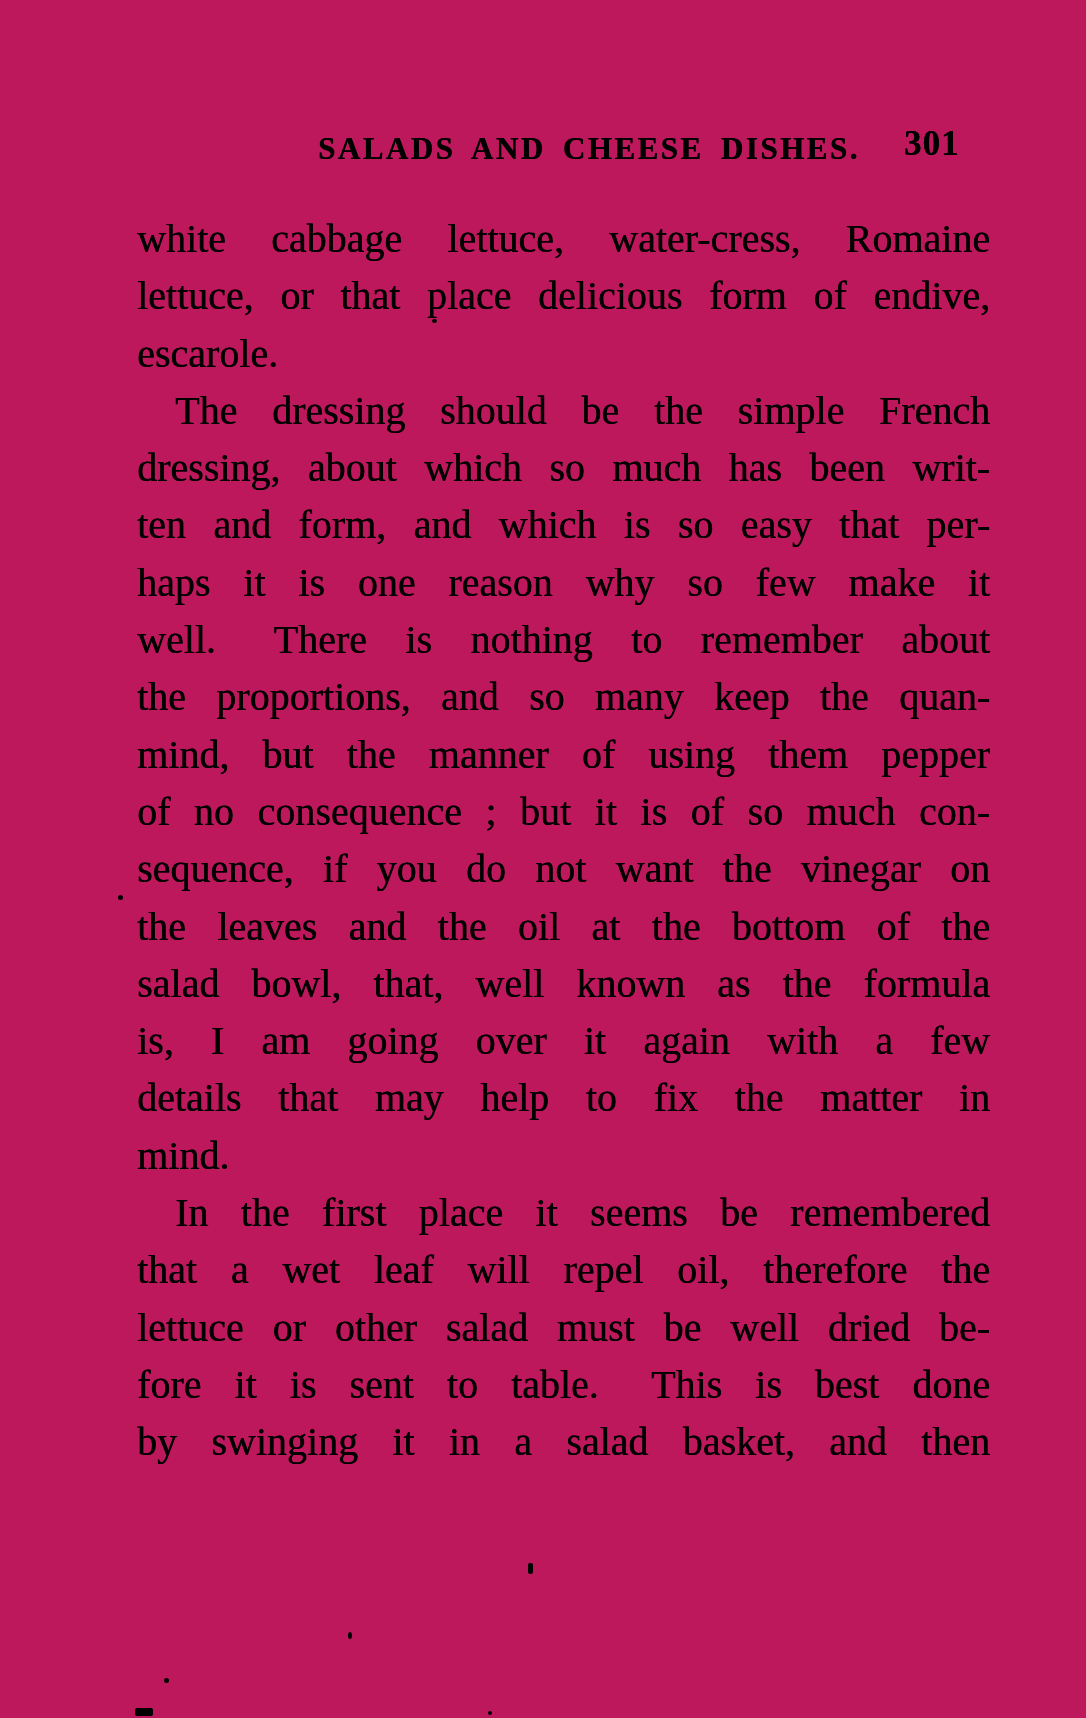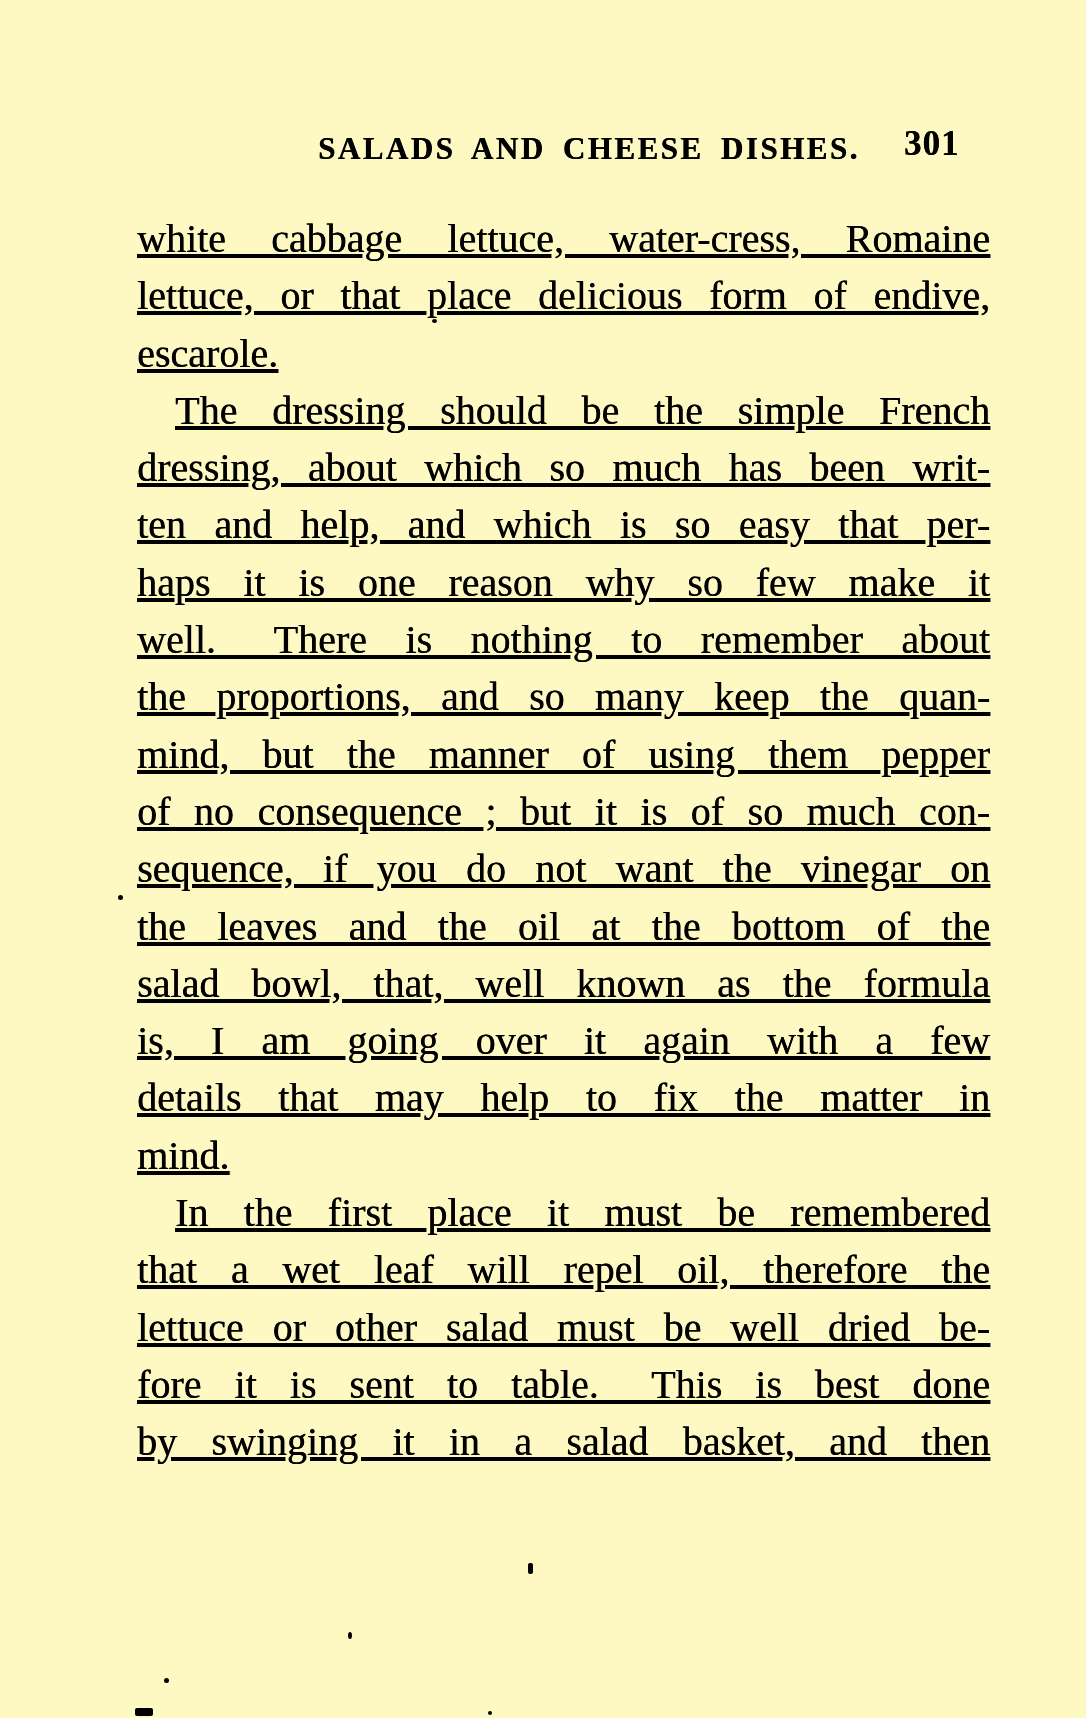--- a/index.html
+++ b/index.html
@@ -4,21 +4,21 @@
 <style>
   html, body {
     margin: 0;
     padding: 0;
     background: #ffffff;
   }
   .page {
     position: relative;
     width: 1086px;
     height: 1718px;
-    background: #fef9c3;
+    background: #be185d;
     overflow: hidden;
     font-family: "Liberation Serif", serif;
     color: #000000;
   }
   .running-head {
     position: absolute;
     left: 318px;
     top: 133px;
     font-size: 31px;
     line-height: 31px;
@@ -46,21 +46,20 @@
     font-size: 40px;
     line-height: 57.3px;
     text-shadow: 0.45px 0 0 #000;
   }
   .line {
     text-align: justify;
     text-align-last: justify;
     height: 57.3px;
     overflow: visible;
     white-space: normal;
-    text-decoration: underline;
   }
   .line.left {
     text-align: center;
     text-align-last: left;
   }
   .line.indent {
     text-indent: 38px;
   }
   
   .speck {
@@ -84,33 +83,33 @@
   <div class="running-head">SALADS AND CHEESE DISHES.</div>
 
   <div class="folio">301</div>
 
   <div class="body-text" id="body-lines">
       <div class="line">white cabbage lettuce, water-cress, Romaine</div>
       <div class="line">lettuce, or that place delicious form of endive,</div>
       <div class="line left">escarole.</div>
       <div class="line indent">The dressing should be the simple French</div>
       <div class="line">dressing, about which so much has been writ-</div>
-      <div class="line">ten and help, and which is so easy that per-</div>
+      <div class="line">ten and form, and which is so easy that per-</div>
       <div class="line">haps it is one reason why so few make it</div>
       <div class="line">well.  There is nothing to remember about</div>
       <div class="line">the proportions, and so many keep the quan-</div>
       <div class="line">mind, but the manner of using them pepper</div>
       <div class="line">of no consequence ; but it is of so much con-</div>
       <div class="line">sequence, if you do not want the vinegar on</div>
       <div class="line">the leaves and the oil at the bottom of the</div>
       <div class="line">salad bowl, that, well known as the formula</div>
       <div class="line">is, I am going over it again with a few</div>
       <div class="line">details that may help to fix the matter in</div>
       <div class="line left">mind.</div>
-      <div class="line indent">In the first place it must be remembered</div>
+      <div class="line indent">In the first place it seems be remembered</div>
       <div class="line">that a wet leaf will repel oil, therefore the</div>
       <div class="line">lettuce or other salad must be well dried be-</div>
       <div class="line">fore it is sent to table.  This is best done</div>
       <div class="line">by swinging it in a salad basket, and then</div>
     </div>
 
   <div class="speck s1"></div>
   <div class="speck s2"></div>
   <div class="speck s3"></div>
   <div class="speck s4"></div>

